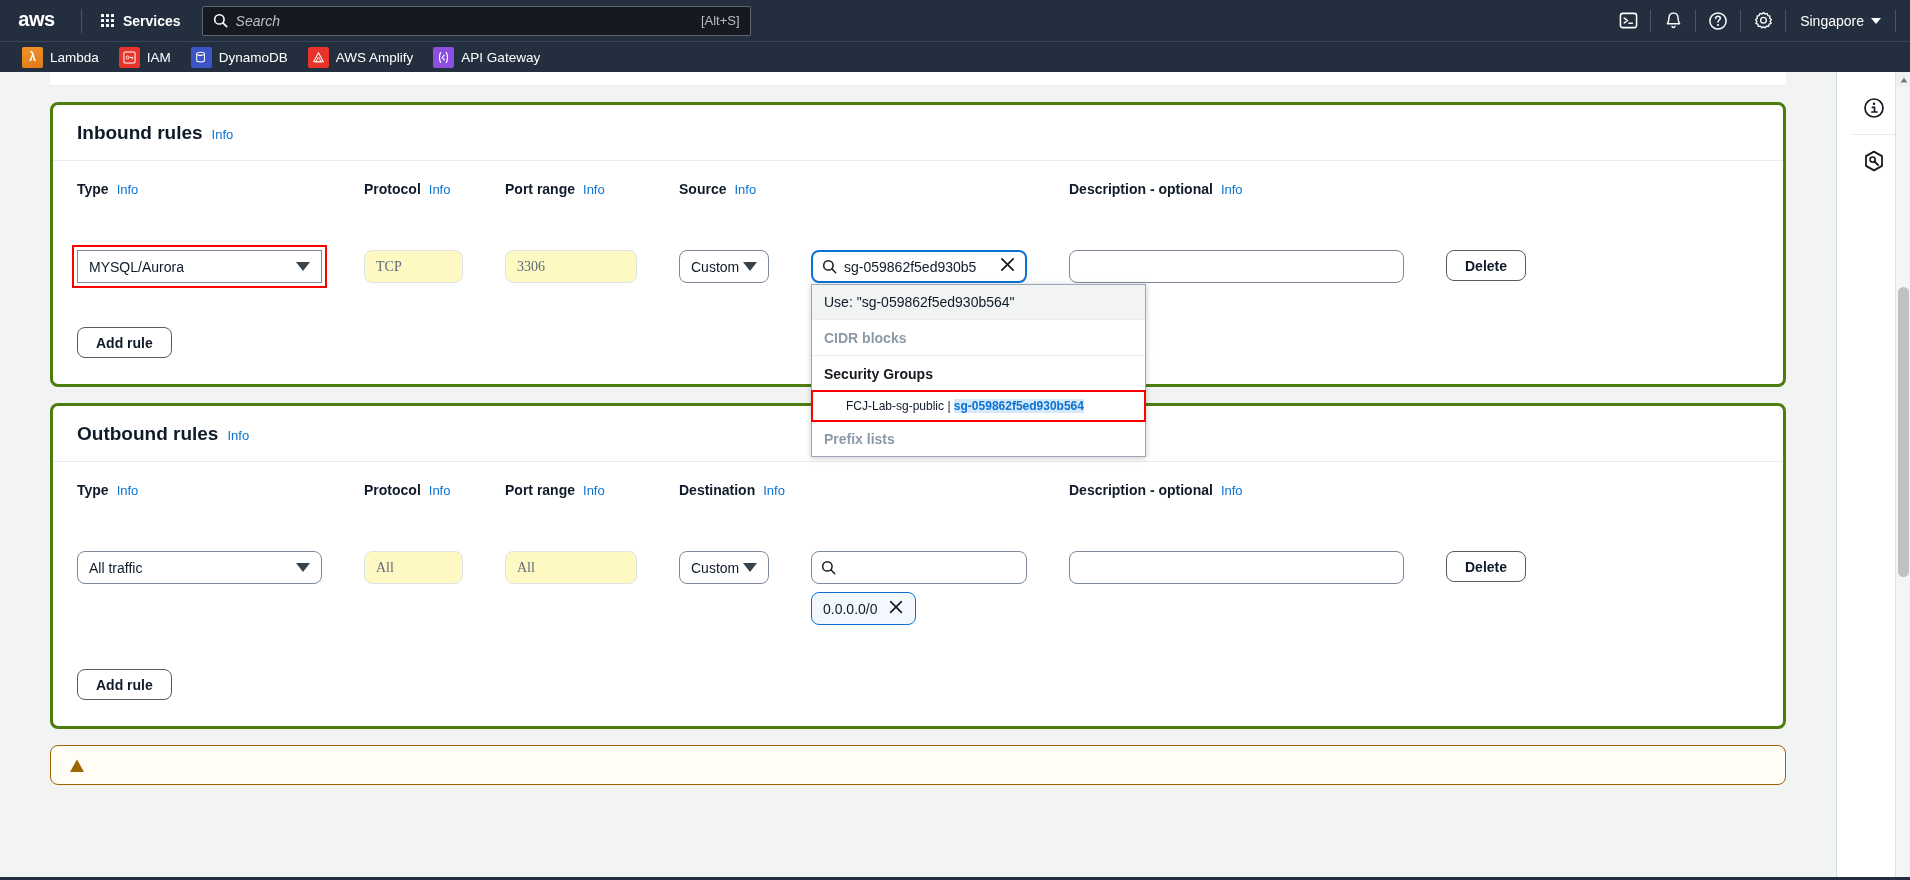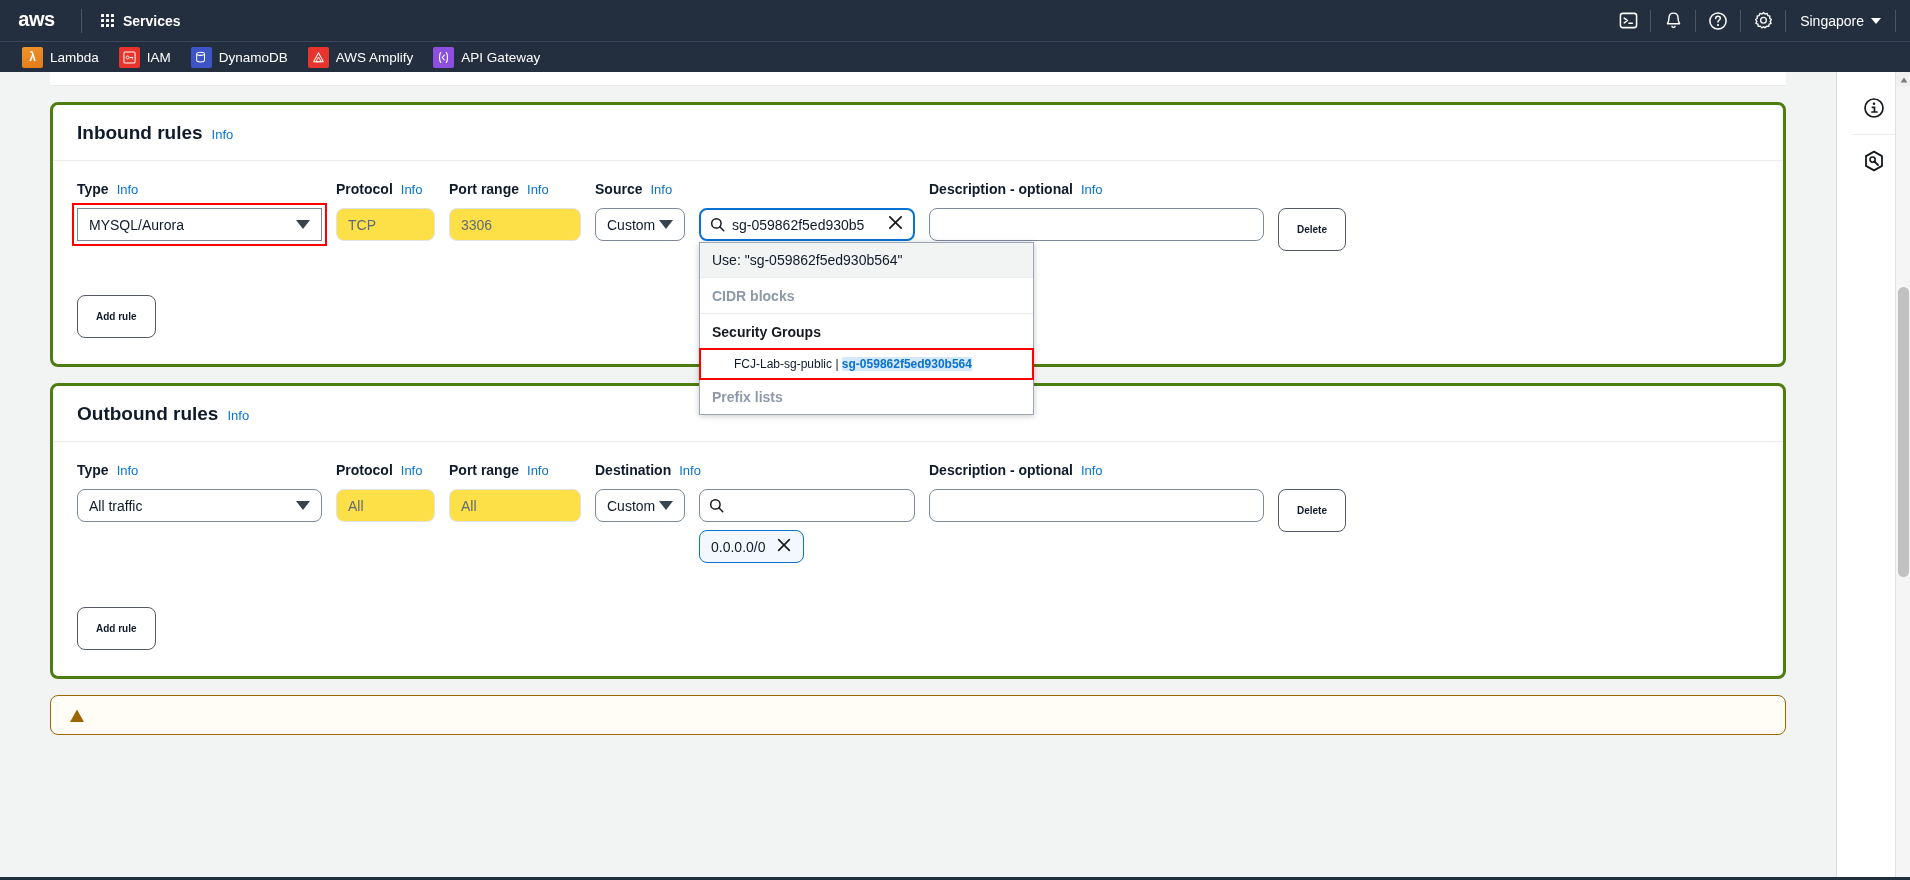--- a/index.html
+++ b/index.html
@@ -111,20 +111,21 @@
   .card-title { font-size: 19px; font-weight: 700; color: #0f1b2a; }
   .info-link { color: #0972d3; font-size: 13px; cursor: pointer; }
 
   .card-body { padding: 20px 24px 26px 24px; }
 
   .rules-grid {
     display: grid;
     grid-template-columns: 245px 99px 132px 90px 216px 335px 1fr;
     column-gap: 14px;
     align-items: start;
+    gap: 42px;
   }
   .colhead {
     display: flex; align-items: baseline; gap: 8px; padding-bottom: 11px;
   }
   .colhead .t { font-size: 14px; font-weight: 700; color: #0f1b2a; }
 
   
   .select {
     height: 33px; border: 1px solid #7d8998; border-radius: 8px;
     background: #fff; display: flex; align-items: center;
@@ -132,22 +133,22 @@
     justify-content: space-between;
   }
   .select .dn {
     width: 0; height: 0; border-left: 7px solid transparent;
     border-right: 7px solid transparent; border-top: 9px solid #37444d;
   }
   .hl-red { outline: 2px solid #ff0000; outline-offset: 3px; border-radius: 0; }
 
   .disabled-input {
     height: 33px; border: 1px solid #dfe3e8; border-radius: 8px;
-    background: #fde047; display: flex; align-items: center;
-    padding: 0 11px; font-size: 14px; color: #5f6b7a;
+    background: #fef9c3; display: flex; align-items: center;
+    padding: 0 11px; font-size: 14px; color: #5f6b7a; font-family: Liberation Serif, serif;
   }
   .text-input {
     height: 33px; border: 1px solid #7d8998; border-radius: 8px;
     background: #fff; display: flex; align-items: center;
     padding: 0 11px; font-size: 14px; color: #0f1b2a; gap: 8px;
   }
   .search-input {
     height: 33px; border: 2px solid #0972d3; border-radius: 8px;
     background: #fff; display: flex; align-items: center;
     padding: 5px 9px; gap: 7px; position: relative;
@@ -157,22 +158,22 @@
     overflow: hidden;
   }
   .search-plain {
     height: 33px; border: 1px solid #7d8998; border-radius: 8px;
     background: #fff; display: flex; align-items: center;
     padding: 0 9px; gap: 7px;
   }
   .x-btn { cursor: pointer; flex: none; }
 
   .btn {
-    height: 43px; border: 1px solid #545b64; border-radius: 8px;
-    background: #fff; color: #0f1b2a; font-size: 10px; font-weight: 700;
+    height: 31px; border: 1px solid #545b64; border-radius: 8px;
+    background: #fff; color: #0f1b2a; font-size: 14px; font-weight: 700;
     display: inline-flex; align-items: center; justify-content: center;
     padding: 0 18px; cursor: pointer;
   }
 
   .addrule-wrap { margin-top: 44px; }
 
   
   .token {
     margin-top: 8px; display: inline-flex; align-items: center; gap: 10px;
     border: 1px solid #0972d3; border-radius: 8px; background: #f2f8fd;
@@ -266,20 +267,28 @@
         <i></i>
         <i></i>
         <i></i>
         <i></i>
         <i></i>
         <i></i>
     </span>
     <span class="services-label">Services</span>
   </div>
 
+  <div class="searchwrap">
+    <svg width="15" height="15" viewBox="0 0 16 16">
+      <circle cx="6.8" cy="6.8" r="5" stroke="#fff" stroke-width="1.7" fill="none"></circle>
+      <line x1="10.5" y1="10.5" x2="14.6" y2="14.6" stroke="#fff" stroke-width="1.7" stroke-linecap="round"></line>
+    </svg>
+    <span class="ph">Search</span>
+    <span class="kbd">[Alt+S]</span>
+  </div>
 
   <div class="nav-right">
     <div class="nav-icon">
       <svg width="19" height="19" viewBox="0 0 20 20">
         <rect x="1.5" y="2.5" width="17" height="15" rx="2.5" stroke="#fff" stroke-width="1.6" fill="none"></rect>
         <path d="M5.5 7.5 L9 10 L5.5 12.5" stroke="#fff" stroke-width="1.6" fill="none" stroke-linecap="round" stroke-linejoin="round"></path>
         <line x1="10.5" y1="13" x2="14" y2="13" stroke="#fff" stroke-width="1.6" stroke-linecap="round"></line>
       </svg>
     </div>
     <div class="nav-sep"></div>

